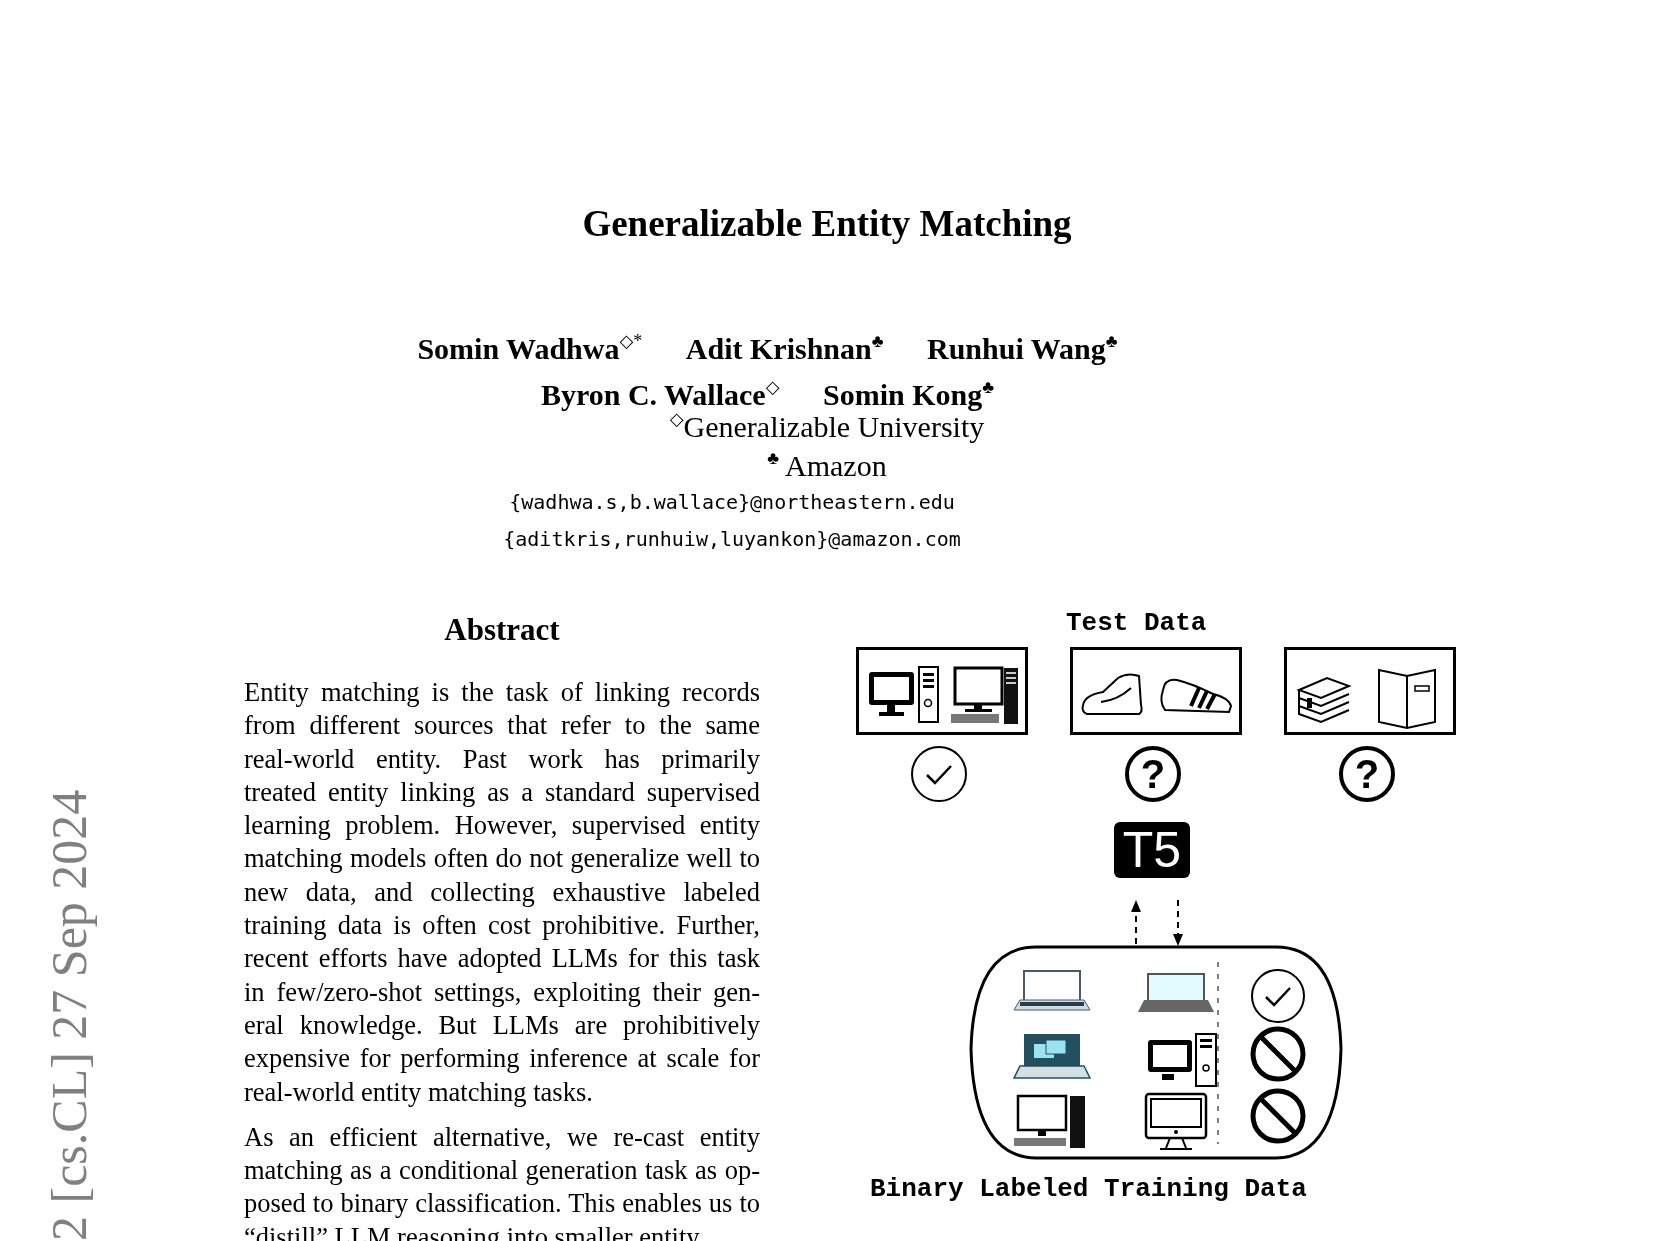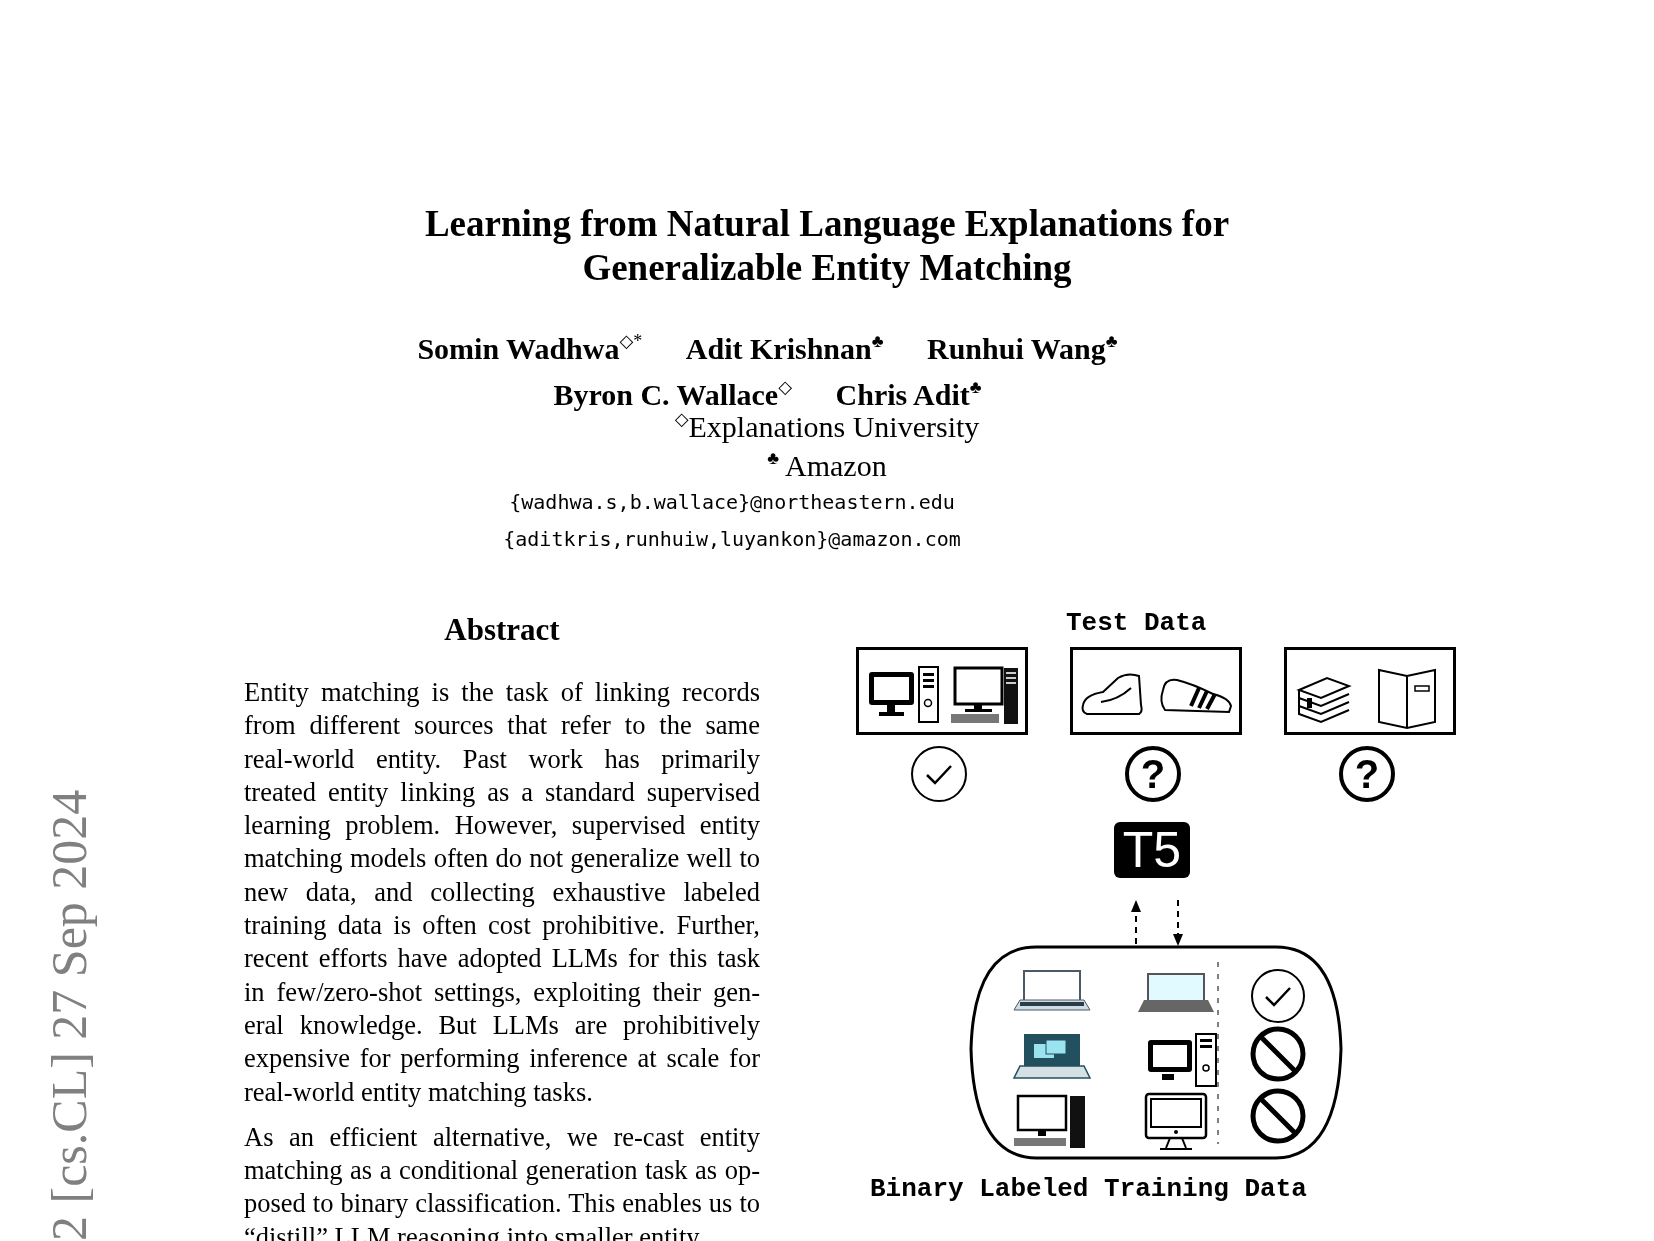--- a/index.html
+++ b/index.html
@@ -17,37 +17,36 @@
   .abstract p { margin: 0 0 12px 0; }
   .fig { position: absolute; left: 840px; top: 600px; width: 620px; height: 620px; }
   .fig-label { position: absolute; font-family: "Liberation Mono", monospace; font-weight: bold; font-size: 26px; white-space: nowrap; }
   .box { position: absolute; border: 3px solid #000; background: #fff; }
   .t5 { position: absolute; background: #000; color: #fff; font-family: "Liberation Sans", sans-serif; font-size: 50px; border-radius: 6px; display: flex; align-items: center; justify-content: center; }
 </style>
 </head>
 <body>
 
 <div class="title">
-  <div>Learning from Natural Language Explanations for</div>
   <div>Generalizable Entity Matching</div>
 </div>
 
 <div class="authors">
   <div>
     <span class="a"><span>Somin Wadhwa</span><sup>◇*</sup></span>
     <span class="a"><span>Adit Krishnan</span><sup>♣</sup></span>
     <span class="a"><span>Runhui Wang</span><sup>♣</sup></span>
   </div>
   <div>
     <span class="a"><span>Byron C. Wallace</span><sup>◇</sup></span>
-    <span class="a"><span>Chris Adit</span><sup>♣</sup></span>
+    <span class="a"><span>Somin Kong</span><sup>♣</sup></span>
   </div>
 </div>
 
-<div class="affil" style="top:400px"><sup>◇</sup><span>Explanations University</span></div>
+<div class="affil" style="top:400px"><sup>◇</sup><span>Generalizable University</span></div>
 <div class="affil" style="top:439px"><sup>♣</sup><span> Amazon</span></div>
 
 <div class="email" style="top:490px">{wadhwa.s,b.wallace}@northeastern.edu</div>
 <div class="email" style="top:527px">{aditkris,runhuiw,luyankon}@amazon.com</div>
 
 <div class="arxiv">2 [cs.CL]  27 Sep 2024</div>
 
 <div class="abstract-head">Abstract</div>
 <div class="abstract">
   <p>Entity matching is the task of linking records from different sources that refer to the same real-world entity.  Past work has primarily treated entity linking as a standard supervised learning problem. However, supervised entity matching models often do not generalize well to new data, and collecting exhaustive labeled training data is often cost prohibitive. Further, recent efforts have adopted LLMs for this task in few/zero-shot settings, exploiting their gen­eral knowledge.  But LLMs are prohibitively expensive for performing inference at scale for real-world entity matching tasks.</p>

